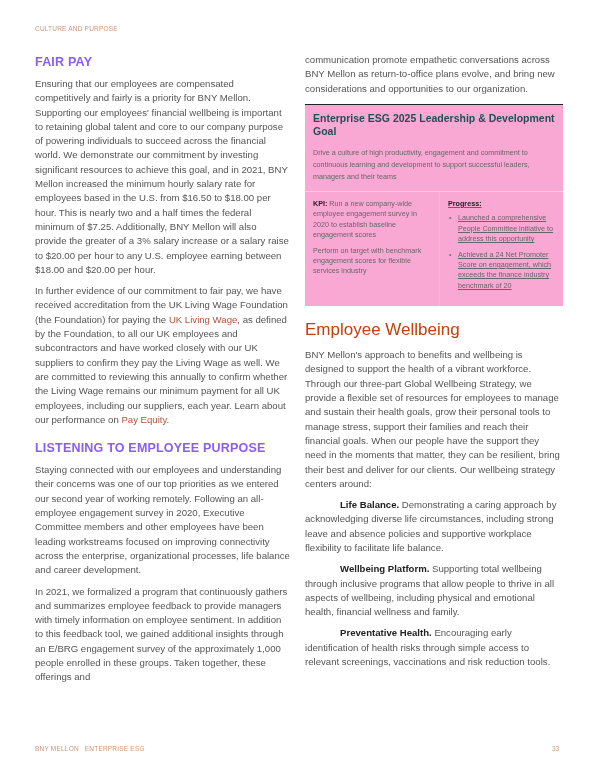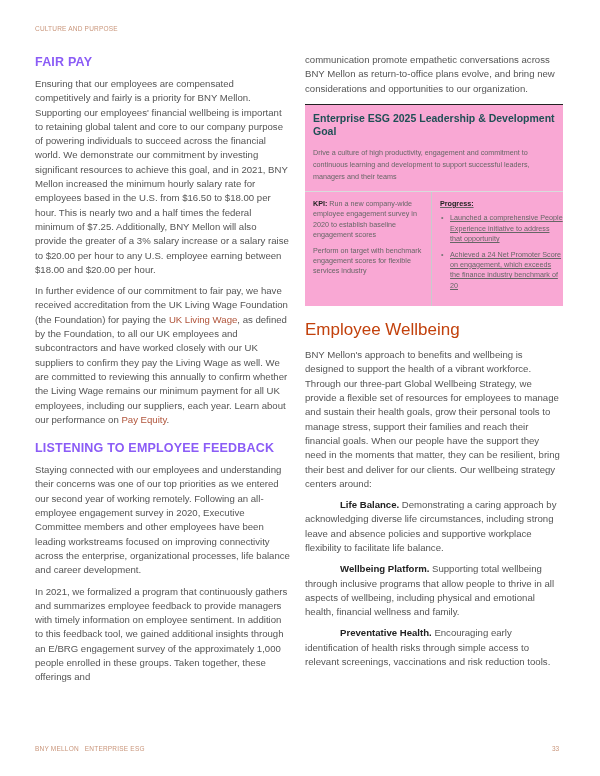--- a/index.html
+++ b/index.html
@@ -9,21 +9,21 @@
   .col-left { position: absolute; left: 35px; top: 55px; width: 255px; }
   .col-right { position: absolute; left: 305px; top: 55px; width: 258px; }
   h2.sec { font-size: 12.5px; font-weight: bold; color: #8b5cf6; margin: 0 0 8px 0; letter-spacing: 0.2px; }
   p { font-size: 9.6px; line-height: 14.3px; margin: 0 0 7px 0; color: #555; }
   a.lnk { color: #b0543a; }
   .box { margin-top: 8px; background: #f9a8d4; border-top: 1.5px solid #222; }
   .box-head { padding: 7px 8px 8px 8px; border-bottom: 1px solid #d8dcdc; }
   .box-title { font-size: 10.5px; font-weight: bold; color: #1f4f55; line-height: 13.5px; margin: 0 0 8px 0; }
   .box-desc { font-size: 7.2px; line-height: 12px; color: #666; margin: 0; }
   .box-cols { display: flex; }
-  .box-col { padding: 7px 0 10px 8px; font-size: 7.2px; line-height: 10.4px; color: #666; }
+  .box-col { padding: 7px 8px 10px 8px; font-size: 7.2px; line-height: 10.4px; color: #666; }
   .box-col.kpi { width: 118px; border-right: 1px solid #c8cccc; }
   .box-col.prog { flex: 1; text-decoration: underline; }
   .box-col p { font-size: 7.2px; line-height: 10.4px; margin: 0 0 5px 0; color: #666; }
   .box-col b { color: #222; }
   .prog ul { list-style: none; padding: 0; margin: 4px 0 0 0; }
   .prog li { position: relative; padding-left: 10px; margin-bottom: 5px; }
   .prog li::before { content: "•"; position: absolute; left: 1px; top: 0; color: #777; }
   h1.big { font-size: 17px; font-weight: normal; color: #c2410c; margin: 14px 0 8px 0; }
   .lead { font-weight: bold; color: #222; padding-left: 35px; }
   .footer-left { position: absolute; left: 35px; top: 745px; font-size: 6.5px; color: #c9957a; letter-spacing: 0.2px; }
@@ -32,42 +32,42 @@
 </head>
 <body>
 
 <div class="eyebrow">CULTURE AND PURPOSE</div>
 
 <div class="col-left">
   <h2 class="sec">FAIR PAY</h2>
   <p>Ensuring that our employees are compensated competitively and fairly is a priority for BNY Mellon. Supporting our employees' financial wellbeing is important to retaining global talent and core to our company purpose of powering individuals to succeed across the financial world. We demonstrate our commitment by investing significant resources to achieve this goal, and in 2021, BNY Mellon increased the minimum hourly salary rate for employees based in the U.S. from $16.50 to $18.00 per hour. This is nearly two and a half times the federal minimum of $7.25. Additionally, BNY Mellon will also provide the greater of a 3% salary increase or a salary raise to $20.00 per hour to any U.S. employee earning between $18.00 and $20.00 per hour.</p>
   <p><span>In further evidence of our commitment to fair pay, we have received accreditation from the UK Living Wage Foundation (the Foundation) for paying the </span><a class="lnk">UK Living Wage</a><span>, as defined by the Foundation, to all our UK employees and subcontractors and have worked closely with our UK suppliers to confirm they pay the Living Wage as well. We are committed to reviewing this annually to confirm whether the Living Wage remains our minimum payment for all UK employees, including our suppliers, each year. Learn about our performance on </span><a class="lnk">Pay Equity</a><span>.</span></p>
 
-  <h2 class="sec" style="margin-top:14px;">LISTENING TO EMPLOYEE FEEDBACK</h2>
+  <h2 class="sec" style="margin-top:14px;">LISTENING TO EMPLOYEE PURPOSE</h2>
   <p>Staying connected with our employees and understanding their concerns was one of our top priorities as we entered our second year of working remotely. Following an all-employee engagement survey in 2020, Executive Committee members and other employees have been leading workstreams focused on improving connectivity across the enterprise, organizational processes, life balance and career development.</p>
   <p>In 2021, we formalized a program that continuously gathers and summarizes employee feedback to provide managers with timely information on employee sentiment. In addition to this feedback tool, we gained additional insights through an E/BRG engagement survey of the approximately 1,000 people enrolled in these groups. Taken together, these offerings and</p>
 </div>
 
 <div class="col-right">
   <p style="margin-top:-2px;">communication promote empathetic conversations across BNY Mellon as return-to-office plans evolve, and bring new considerations and opportunities to our organization.</p>
 
   <div class="box">
     <div class="box-head">
       <div class="box-title">Enterprise ESG 2025 Leadership &amp; Development Goal</div>
       <div class="box-desc">Drive a culture of high productivity, engagement and commitment to continuous learning and development to support successful leaders, managers and their teams</div>
     </div>
     <div class="box-cols">
       <div class="box-col kpi">
         <p><b>KPI:</b><span> Run a new company-wide employee engagement survey in 2020 to establish baseline engagement scores</span></p>
         <p>Perform on target with benchmark engagement scores for flexible services industry</p>
       </div>
       <div class="box-col prog">
         <b>Progress:</b>
         <ul>
-          <li>Launched a comprehensive People Experience initiative to address that opportunity</li>
+          <li>Launched a comprehensive People Committee initiative to address this opportunity</li>
           <li>Achieved a 24 Net Promoter Score on engagement, which exceeds the finance industry benchmark of 20</li>
         </ul>
       </div>
     </div>
   </div>
 
   <h1 class="big">Employee Wellbeing</h1>
   <p>BNY Mellon's approach to benefits and wellbeing is designed to support the health of a vibrant workforce. Through our three-part Global Wellbeing Strategy, we provide a flexible set of resources for employees to manage and sustain their health goals, grow their personal tools to manage stress, support their families and reach their financial goals. When our people have the support they need in the moments that matter, they can be resilient, bring their best and deliver for our clients. Our wellbeing strategy centers around:</p>
   <p><span class="lead">Life Balance.</span><span> Demonstrating a caring approach by acknowledging diverse life circumstances, including strong leave and absence policies and supportive workplace flexibility to facilitate life balance.</span></p>
   <p><span class="lead">Wellbeing Platform.</span><span> Supporting total wellbeing through inclusive programs that allow people to thrive in all aspects of wellbeing, including physical and emotional health, financial wellness and family.</span></p>

